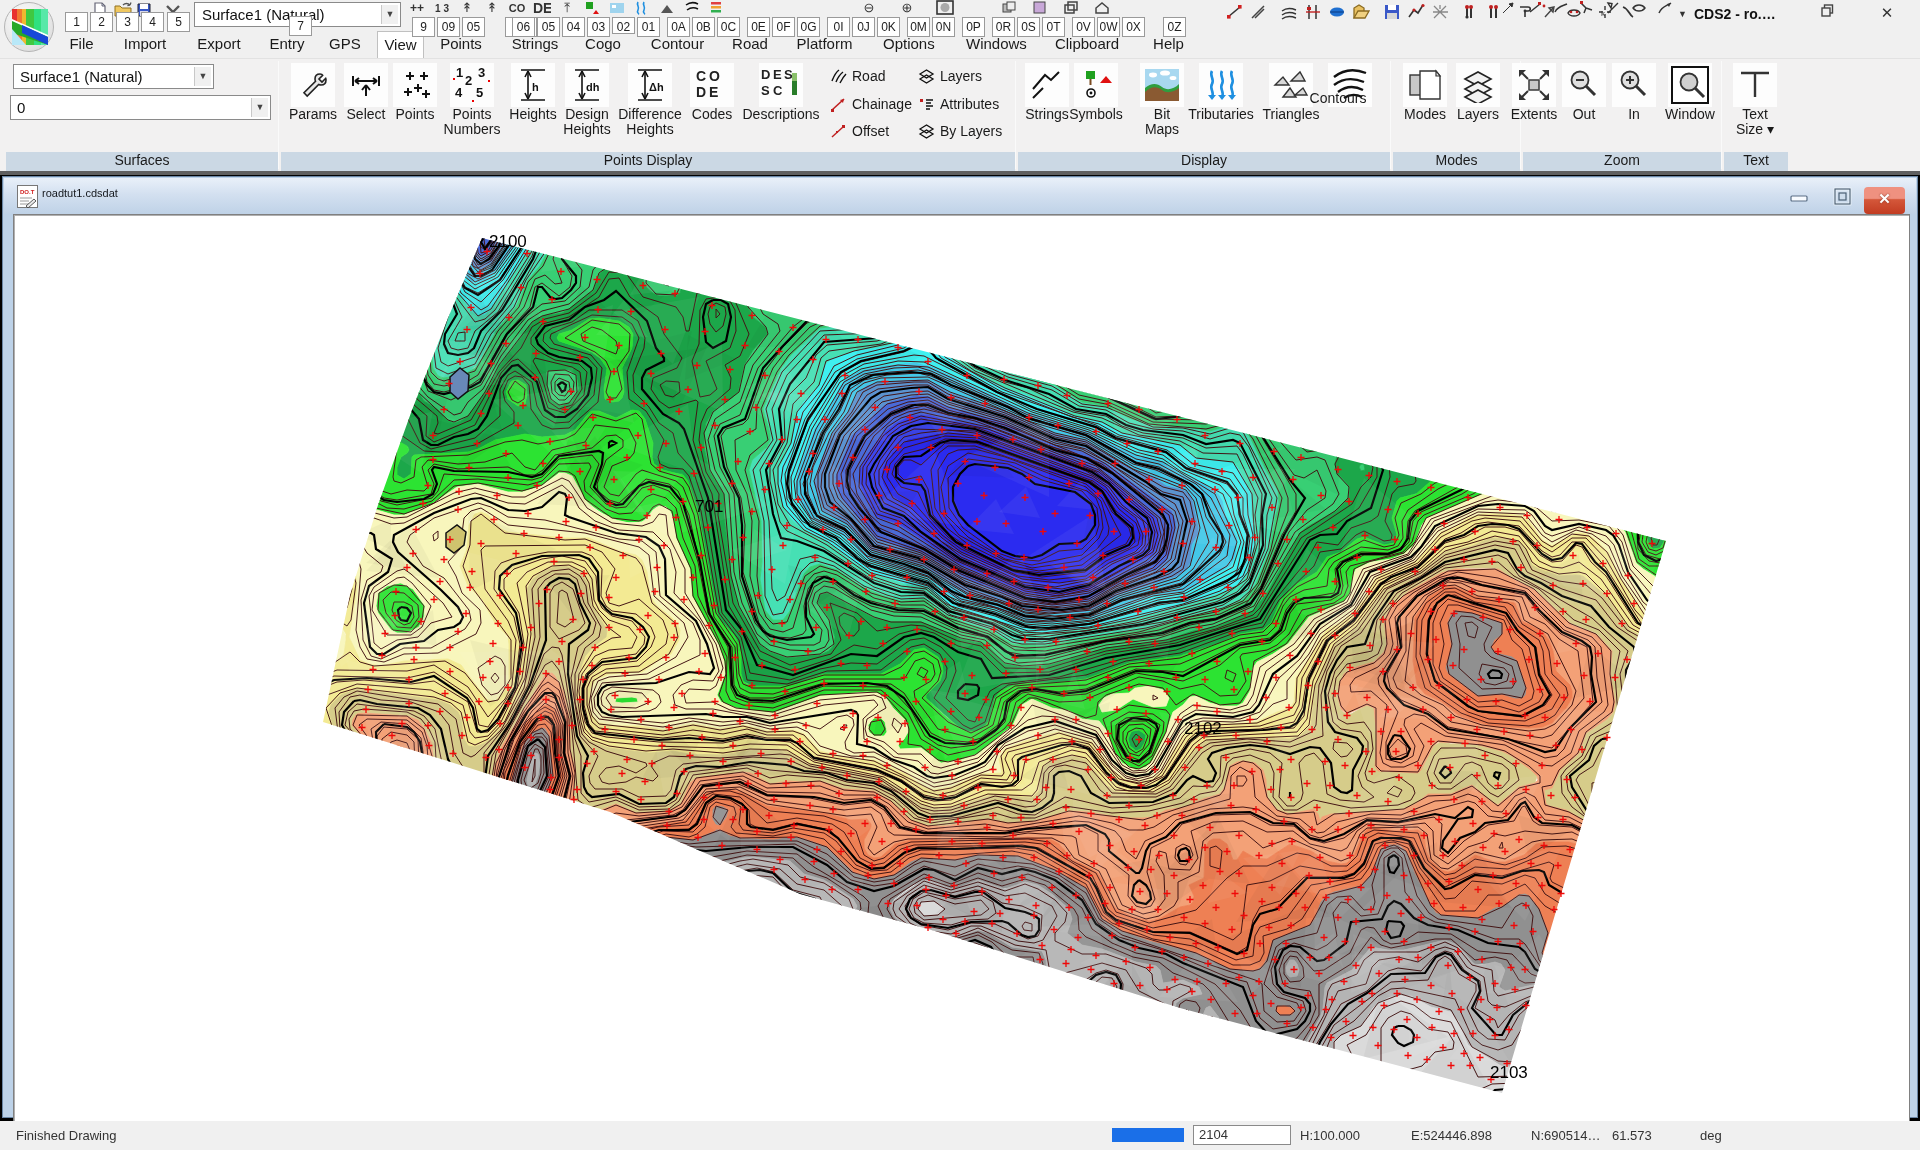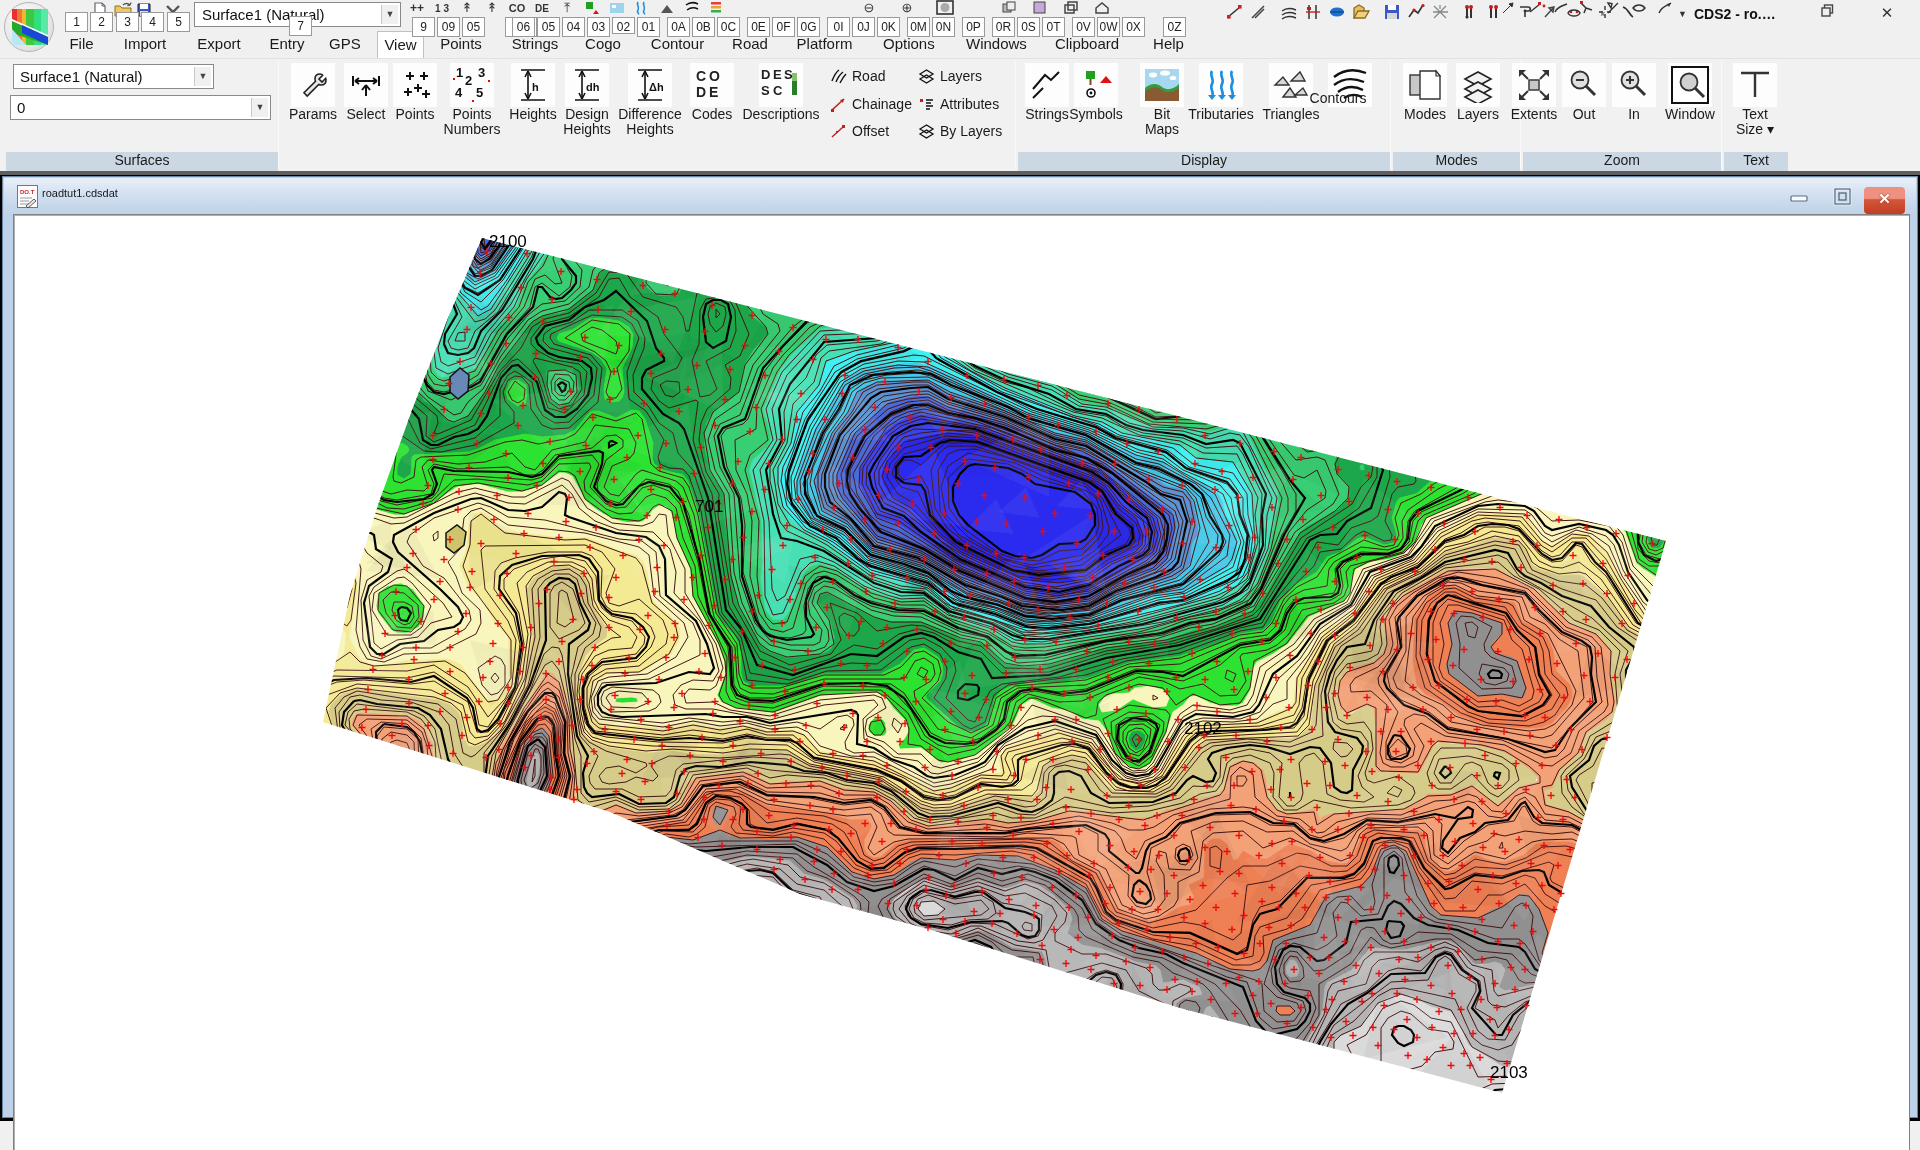--- a/index.html
+++ b/index.html
@@ -113,21 +113,21 @@
     <div class="nbox" style="left:1072px;top:17px;width:23px;height:20px">0V</div>
     <div class="nbox" style="left:1097px;top:17px;width:23px;height:20px">0W</div>
     <div class="nbox" style="left:1122px;top:17px;width:23px;height:20px">0X</div>
     <div class="nbox" style="left:1163px;top:17px;width:23px;height:20px">0Z</div>
   <div id="sdrop">Surface1 (Natural)<span class="da">▼</span></div>
   <div class="tic" style="left:408px;width:18px"><b style="font-size:12px">++</b></div>
     <div class="tic" style="left:433px;width:18px"><b style="font-size:10px">1 3</b></div>
     <div class="tic" style="left:458px;width:18px">↟</div>
     <div class="tic" style="left:483px;width:18px">↟</div>
     <div class="tic" style="left:508px;width:18px"><b style="font-size:11px">CO</b></div>
-    <div class="tic" style="left:533px;width:18px"><b style="font-size:10px">DE</b></div>
+    <div class="tic" style="left:533px;width:18px"><b style="font-size:14px">DE</b></div>
     <div class="tic" style="left:558px;width:18px">⤒</div>
     <div class="tic" style="left:583px;width:18px"><svg width="16" height="16">
         <rect x="2" y="2" width="7" height="7" fill="#1fa01f"></rect>
         <path d="M9 14l3-4 3 4z" fill="#e01010"></path>
       </svg></div>
     <div class="tic" style="left:608px;width:18px"><svg width="16" height="16">
         <rect x="1" y="3" width="14" height="10" fill="#9fd4ee"></rect>
         <rect x="3" y="5" width="4" height="3" fill="#fff"></rect>
       </svg></div>
     <div class="tic" style="left:633px;width:18px"><svg width="16" height="16">
@@ -276,20 +276,21 @@
       <div class="mi" style="left:732px;width:36px">Road</div>
       <div class="mi" style="left:796px;width:57px">Platform</div>
       <div class="mi" style="left:883px;width:51px">Options</div>
       <div class="mi" style="left:966px;width:60px">Windows</div>
       <div class="mi" style="left:1053px;width:68px">Clipboard</div>
       <div class="mi" style="left:1152px;width:33px">Help</div>
       <div class="mi viewtab" style="left:377px;width:47px">View</div>
     </div>
   <div id="ribbon">
     <div class="gstrip" style="left:6px;width:272px">Surfaces</div>
+      <div class="gstrip" style="left:281px;width:734px">Points Display</div>
       <div class="gstrip" style="left:1018px;width:372px">Display</div>
       <div class="gstrip" style="left:1393px;width:127px">Modes</div>
       <div class="gstrip" style="left:1523px;width:198px">Zoom</div>
       <div class="gstrip" style="left:1724px;width:64px">Text</div>
       <div class="gsep" style="left:278px"></div>
       <div class="gsep" style="left:1015px"></div>
       <div class="gsep" style="left:1390px"></div>
       <div class="gsep" style="left:1520px"></div>
       <div class="gsep" style="left:1721px"></div>
     <div id="dd1">Surface1 (Natural)<span class="da2">▼</span></div>
@@ -873,12 +874,22 @@
 <g stroke="#111" stroke-width="1.5">
         <path d="M450 377l10-9 9 7-1 16-10 8-8-7z" fill="#6888b8"></path>
         <path d="M446 533l11-8 9 7-2 13-10 8-8-6z" fill="#cfc36e"></path>
       </g>
 <path d="M487 248v7m-3.5 -3.5h7M527 250v7m-3.5 -3.5h7M561 268v7m-3.5 -3.5h7M597 276v7m-3.5 -3.5h7M643 282v7m-3.5 -3.5h7M675 290v7m-3.5 -3.5h7M712 302v7m-3.5 -3.5h7M752 312v7m-3.5 -3.5h7M793 324v7m-3.5 -3.5h7M826 336v7m-3.5 -3.5h7M858 336v7m-3.5 -3.5h7M898 344v7m-3.5 -3.5h7M928 358v7m-3.5 -3.5h7M967 372v7m-3.5 -3.5h7M1004 376v7m-3.5 -3.5h7M1038 382v7m-3.5 -3.5h7M1067 392v7m-3.5 -3.5h7M1108 400v7m-3.5 -3.5h7M1139 406v7m-3.5 -3.5h7M1177 416v7m-3.5 -3.5h7M1205 432v7m-3.5 -3.5h7M1240 440v7m-3.5 -3.5h7M1274 448v7m-3.5 -3.5h7M1301 454v7m-3.5 -3.5h7M1338 466v7m-3.5 -3.5h7M1369 472v7m-3.5 -3.5h7M1397 478v7m-3.5 -3.5h7M1431 484v7m-3.5 -3.5h7M1468 494v7m-3.5 -3.5h7M1500 504v7m-3.5 -3.5h7M1527 512v7m-3.5 -3.5h7M1559 516v7m-3.5 -3.5h7M1587 524v7m-3.5 -3.5h7M1616 530v7m-3.5 -3.5h7M1652 540v7m-3.5 -3.5h7M480 270v7m-3.5 -3.5h7M521 284v7m-3.5 -3.5h7M552 296v7m-3.5 -3.5h7M598 306v7m-3.5 -3.5h7M631 308v7m-3.5 -3.5h7M665 326v7m-3.5 -3.5h7M705 328v7m-3.5 -3.5h7M745 342v7m-3.5 -3.5h7M779 348v7m-3.5 -3.5h7M813 356v7m-3.5 -3.5h7M845 372v7m-3.5 -3.5h7M885 378v7m-3.5 -3.5h7M919 388v7m-3.5 -3.5h7M951 394v7m-3.5 -3.5h7M985 400v7m-3.5 -3.5h7M1029 414v7m-3.5 -3.5h7M1058 422v7m-3.5 -3.5h7M1096 428v7m-3.5 -3.5h7M1127 440v7m-3.5 -3.5h7M1158 448v7m-3.5 -3.5h7M1195 460v7m-3.5 -3.5h7M1222 468v7m-3.5 -3.5h7M1253 474v7m-3.5 -3.5h7M1293 476v7m-3.5 -3.5h7M1321 492v7m-3.5 -3.5h7M1349 498v7m-3.5 -3.5h7M1388 506v7m-3.5 -3.5h7M1418 510v7m-3.5 -3.5h7M1444 520v7m-3.5 -3.5h7M1475 528v7m-3.5 -3.5h7M1513 538v7m-3.5 -3.5h7M1537 542v7m-3.5 -3.5h7M1573 552v7m-3.5 -3.5h7M1603 560v7m-3.5 -3.5h7M1628 572v7m-3.5 -3.5h7M471 304v7m-3.5 -3.5h7M509 314v7m-3.5 -3.5h7M543 318v7m-3.5 -3.5h7M585 334v7m-3.5 -3.5h7M619 342v7m-3.5 -3.5h7M661 350v7m-3.5 -3.5h7M697 362v7m-3.5 -3.5h7M730 366v7m-3.5 -3.5h7M765 372v7m-3.5 -3.5h7M801 390v7m-3.5 -3.5h7M842 390v7m-3.5 -3.5h7M875 404v7m-3.5 -3.5h7M910 414v7m-3.5 -3.5h7M942 426v7m-3.5 -3.5h7M977 432v7m-3.5 -3.5h7M1013 436v7m-3.5 -3.5h7M1041 446v7m-3.5 -3.5h7M1082 460v7m-3.5 -3.5h7M1115 460v7m-3.5 -3.5h7M1149 476v7m-3.5 -3.5h7M1182 482v7m-3.5 -3.5h7M1215 486v7m-3.5 -3.5h7M1238 494v7m-3.5 -3.5h7M1272 504v7m-3.5 -3.5h7M1303 516v7m-3.5 -3.5h7M1333 524v7m-3.5 -3.5h7M1365 532v7m-3.5 -3.5h7M1395 536v7m-3.5 -3.5h7M1435 546v7m-3.5 -3.5h7M1464 556v7m-3.5 -3.5h7M1492 558v7m-3.5 -3.5h7M1521 564v7m-3.5 -3.5h7M1553 582v7m-3.5 -3.5h7M1583 580v7m-3.5 -3.5h7M1607 590v7m-3.5 -3.5h7M1634 600v7m-3.5 -3.5h7M467 326v7m-3.5 -3.5h7M506 340v7m-3.5 -3.5h7M536 350v7m-3.5 -3.5h7M580 354v7m-3.5 -3.5h7M614 368v7m-3.5 -3.5h7M651 370v7m-3.5 -3.5h7M688 386v7m-3.5 -3.5h7M725 396v7m-3.5 -3.5h7M756 404v7m-3.5 -3.5h7M797 416v7m-3.5 -3.5h7M825 416v7m-3.5 -3.5h7M865 426v7m-3.5 -3.5h7M898 444v7m-3.5 -3.5h7M931 444v7m-3.5 -3.5h7M965 458v7m-3.5 -3.5h7M995 464v7m-3.5 -3.5h7M1029 474v7m-3.5 -3.5h7M1069 480v7m-3.5 -3.5h7M1098 490v7m-3.5 -3.5h7M1129 496v7m-3.5 -3.5h7M1162 506v7m-3.5 -3.5h7M1192 518v7m-3.5 -3.5h7M1229 522v7m-3.5 -3.5h7M1255 534v7m-3.5 -3.5h7M1287 536v7m-3.5 -3.5h7M1318 544v7m-3.5 -3.5h7M1357 554v7m-3.5 -3.5h7M1381 566v7m-3.5 -3.5h7M1415 568v7m-3.5 -3.5h7M1443 582v7m-3.5 -3.5h7M1472 588v7m-3.5 -3.5h7M1499 596v7m-3.5 -3.5h7M1535 604v7m-3.5 -3.5h7M1563 608v7m-3.5 -3.5h7M1586 616v7m-3.5 -3.5h7M1622 620v7m-3.5 -3.5h7M460 358v7m-3.5 -3.5h7M491 360v7m-3.5 -3.5h7M535 374v7m-3.5 -3.5h7M571 388v7m-3.5 -3.5h7M610 396v7m-3.5 -3.5h7M644 400v7m-3.5 -3.5h7M679 408v7m-3.5 -3.5h7M715 422v7m-3.5 -3.5h7M750 428v7m-3.5 -3.5h7M782 436v7m-3.5 -3.5h7M813 450v7m-3.5 -3.5h7M853 454v7m-3.5 -3.5h7M887 466v7m-3.5 -3.5h7M919 476v7m-3.5 -3.5h7M958 480v7m-3.5 -3.5h7M984 492v7m-3.5 -3.5h7M1025 494v7m-3.5 -3.5h7M1055 510v7m-3.5 -3.5h7M1090 512v7m-3.5 -3.5h7M1114 528v7m-3.5 -3.5h7M1146 528v7m-3.5 -3.5h7M1183 540v7m-3.5 -3.5h7M1216 544v7m-3.5 -3.5h7M1249 554v7m-3.5 -3.5h7M1278 560v7m-3.5 -3.5h7M1306 568v7m-3.5 -3.5h7M1335 578v7m-3.5 -3.5h7M1369 588v7m-3.5 -3.5h7M1393 600v7m-3.5 -3.5h7M1431 608v7m-3.5 -3.5h7M1454 610v7m-3.5 -3.5h7M1483 614v7m-3.5 -3.5h7M1510 626v7m-3.5 -3.5h7M1540 630v7m-3.5 -3.5h7M1576 640v7m-3.5 -3.5h7M1598 650v7m-3.5 -3.5h7M1627 656v7m-3.5 -3.5h7M449 380v7m-3.5 -3.5h7M489 390v7m-3.5 -3.5h7M523 402v7m-3.5 -3.5h7M565 406v7m-3.5 -3.5h7M593 414v7m-3.5 -3.5h7M638 432v7m-3.5 -3.5h7M666 440v7m-3.5 -3.5h7M701 444v7m-3.5 -3.5h7M738 458v7m-3.5 -3.5h7M769 460v7m-3.5 -3.5h7M809 468v7m-3.5 -3.5h7M839 480v7m-3.5 -3.5h7M879 492v7m-3.5 -3.5h7M912 500v7m-3.5 -3.5h7M944 510v7m-3.5 -3.5h7M977 518v7m-3.5 -3.5h7M1006 520v7m-3.5 -3.5h7M1043 528v7m-3.5 -3.5h7M1077 540v7m-3.5 -3.5h7M1103 552v7m-3.5 -3.5h7M1133 556v7m-3.5 -3.5h7M1164 568v7m-3.5 -3.5h7M1200 576v7m-3.5 -3.5h7M1228 584v7m-3.5 -3.5h7M1263 590v7m-3.5 -3.5h7M1296 596v7m-3.5 -3.5h7M1321 606v7m-3.5 -3.5h7M1355 610v7m-3.5 -3.5h7M1383 616v7m-3.5 -3.5h7M1411 630v7m-3.5 -3.5h7M1436 636v7m-3.5 -3.5h7M1464 646v7m-3.5 -3.5h7M1498 648v7m-3.5 -3.5h7M1529 656v7m-3.5 -3.5h7M1557 660v7m-3.5 -3.5h7M1584 672v7m-3.5 -3.5h7M1615 674v7m-3.5 -3.5h7M444 406v7m-3.5 -3.5h7M481 410v7m-3.5 -3.5h7M518 422v7m-3.5 -3.5h7M550 438v7m-3.5 -3.5h7M586 442v7m-3.5 -3.5h7M627 454v7m-3.5 -3.5h7M660 464v7m-3.5 -3.5h7M694 470v7m-3.5 -3.5h7M732 480v7m-3.5 -3.5h7M765 486v7m-3.5 -3.5h7M798 496v7m-3.5 -3.5h7M834 504v7m-3.5 -3.5h7M865 516v7m-3.5 -3.5h7M898 520v7m-3.5 -3.5h7M934 530v7m-3.5 -3.5h7M967 542v7m-3.5 -3.5h7M996 550v7m-3.5 -3.5h7M1024 554v7m-3.5 -3.5h7M1064 564v7m-3.5 -3.5h7M1093 574v7m-3.5 -3.5h7M1125 580v7m-3.5 -3.5h7M1154 584v7m-3.5 -3.5h7M1184 594v7m-3.5 -3.5h7M1216 608v7m-3.5 -3.5h7M1245 610v7m-3.5 -3.5h7M1276 620v7m-3.5 -3.5h7M1311 630v7m-3.5 -3.5h7M1335 632v7m-3.5 -3.5h7M1370 642v7m-3.5 -3.5h7M1397 646v7m-3.5 -3.5h7M1428 656v7m-3.5 -3.5h7M1453 662v7m-3.5 -3.5h7M1481 676v7m-3.5 -3.5h7M1513 678v7m-3.5 -3.5h7M1540 686v7m-3.5 -3.5h7M1564 694v7m-3.5 -3.5h7M1590 698v7m-3.5 -3.5h7M433 432v7m-3.5 -3.5h7M477 440v7m-3.5 -3.5h7M506 450v7m-3.5 -3.5h7M543 460v7m-3.5 -3.5h7M580 468v7m-3.5 -3.5h7M614 476v7m-3.5 -3.5h7M651 486v7m-3.5 -3.5h7M683 498v7m-3.5 -3.5h7M718 500v7m-3.5 -3.5h7M752 508v7m-3.5 -3.5h7M787 522v7m-3.5 -3.5h7M823 526v7m-3.5 -3.5h7M851 536v7m-3.5 -3.5h7M890 546v7m-3.5 -3.5h7M924 556v7m-3.5 -3.5h7M954 566v7m-3.5 -3.5h7M987 570v7m-3.5 -3.5h7M1014 578v7m-3.5 -3.5h7M1048 584v7m-3.5 -3.5h7M1079 596v7m-3.5 -3.5h7M1107 600v7m-3.5 -3.5h7M1138 608v7m-3.5 -3.5h7M1177 614v7m-3.5 -3.5h7M1199 624v7m-3.5 -3.5h7M1232 630v7m-3.5 -3.5h7M1262 638v7m-3.5 -3.5h7M1290 652v7m-3.5 -3.5h7M1318 658v7m-3.5 -3.5h7M1350 664v7m-3.5 -3.5h7M1383 668v7m-3.5 -3.5h7M1413 684v7m-3.5 -3.5h7M1439 682v7m-3.5 -3.5h7M1467 696v7m-3.5 -3.5h7M1496 698v7m-3.5 -3.5h7M1525 712v7m-3.5 -3.5h7M1545 714v7m-3.5 -3.5h7M1571 726v7m-3.5 -3.5h7M1607 734v7m-3.5 -3.5h7M433 456v7m-3.5 -3.5h7M469 464v7m-3.5 -3.5h7M508 474v7m-3.5 -3.5h7M537 482v7m-3.5 -3.5h7M569 494v7m-3.5 -3.5h7M610 500v7m-3.5 -3.5h7M647 512v7m-3.5 -3.5h7M676 514v7m-3.5 -3.5h7M708 524v7m-3.5 -3.5h7M743 534v7m-3.5 -3.5h7M783 542v7m-3.5 -3.5h7M815 554v7m-3.5 -3.5h7M848 560v7m-3.5 -3.5h7M872 572v7m-3.5 -3.5h7M907 574v7m-3.5 -3.5h7M944 588v7m-3.5 -3.5h7M970 592v7m-3.5 -3.5h7M1009 600v7m-3.5 -3.5h7M1038 606v7m-3.5 -3.5h7M1070 614v7m-3.5 -3.5h7M1098 622v7m-3.5 -3.5h7M1129 638v7m-3.5 -3.5h7M1155 640v7m-3.5 -3.5h7M1192 650v7m-3.5 -3.5h7M1217 658v7m-3.5 -3.5h7M1248 668v7m-3.5 -3.5h7M1276 674v7m-3.5 -3.5h7M1308 682v7m-3.5 -3.5h7M1335 690v7m-3.5 -3.5h7M1367 694v7m-3.5 -3.5h7M1388 706v7m-3.5 -3.5h7M1423 706v7m-3.5 -3.5h7M1451 714v7m-3.5 -3.5h7M1477 726v7m-3.5 -3.5h7M1504 728v7m-3.5 -3.5h7M1530 732v7m-3.5 -3.5h7M1556 742v7m-3.5 -3.5h7M1582 746v7m-3.5 -3.5h7M428 482v7m-3.5 -3.5h7M459 488v7m-3.5 -3.5h7M497 492v7m-3.5 -3.5h7M528 510v7m-3.5 -3.5h7M566 518v7m-3.5 -3.5h7M596 524v7m-3.5 -3.5h7M639 536v7m-3.5 -3.5h7M664 542v7m-3.5 -3.5h7M701 552v7m-3.5 -3.5h7M732 556v7m-3.5 -3.5h7M772 566v7m-3.5 -3.5h7M801 580v7m-3.5 -3.5h7M833 578v7m-3.5 -3.5h7M866 588v7m-3.5 -3.5h7M895 600v7m-3.5 -3.5h7M935 608v7m-3.5 -3.5h7M964 614v7m-3.5 -3.5h7M994 626v7m-3.5 -3.5h7M1025 636v7m-3.5 -3.5h7M1056 638v7m-3.5 -3.5h7M1087 648v7m-3.5 -3.5h7M1113 658v7m-3.5 -3.5h7M1149 660v7m-3.5 -3.5h7M1176 674v7m-3.5 -3.5h7M1205 676v7m-3.5 -3.5h7M1234 686v7m-3.5 -3.5h7M1266 694v7m-3.5 -3.5h7M1289 704v7m-3.5 -3.5h7M1326 704v7m-3.5 -3.5h7M1347 712v7m-3.5 -3.5h7M1381 728v7m-3.5 -3.5h7M1401 728v7m-3.5 -3.5h7M1431 738v7m-3.5 -3.5h7M1465 740v7m-3.5 -3.5h7M1485 752v7m-3.5 -3.5h7M1516 760v7m-3.5 -3.5h7M1542 762v7m-3.5 -3.5h7M1567 776v7m-3.5 -3.5h7M423 500v7m-3.5 -3.5h7M458 506v7m-3.5 -3.5h7M494 516v7m-3.5 -3.5h7M524 530v7m-3.5 -3.5h7M559 534v7m-3.5 -3.5h7M590 544v7m-3.5 -3.5h7M623 552v7m-3.5 -3.5h7M657 564v7m-3.5 -3.5h7M693 574v7m-3.5 -3.5h7M725 576v7m-3.5 -3.5h7M758 592v7m-3.5 -3.5h7M790 596v7m-3.5 -3.5h7M827 604v7m-3.5 -3.5h7M861 618v7m-3.5 -3.5h7M887 624v7m-3.5 -3.5h7M917 626v7m-3.5 -3.5h7M951 640v7m-3.5 -3.5h7M987 642v7m-3.5 -3.5h7M1015 654v7m-3.5 -3.5h7M1040 666v7m-3.5 -3.5h7M1076 666v7m-3.5 -3.5h7M1108 674v7m-3.5 -3.5h7M1129 684v7m-3.5 -3.5h7M1167 688v7m-3.5 -3.5h7M1197 702v7m-3.5 -3.5h7M1217 708v7m-3.5 -3.5h7M1250 716v7m-3.5 -3.5h7M1281 724v7m-3.5 -3.5h7M1312 726v7m-3.5 -3.5h7M1338 736v7m-3.5 -3.5h7M1366 748v7m-3.5 -3.5h7M1396 748v7m-3.5 -3.5h7M1418 762v7m-3.5 -3.5h7M1450 764v7m-3.5 -3.5h7M1477 772v7m-3.5 -3.5h7M1498 782v7m-3.5 -3.5h7M1526 786v7m-3.5 -3.5h7M1551 792v7m-3.5 -3.5h7M1575 794v7m-3.5 -3.5h7M416 526v7m-3.5 -3.5h7M450 536v7m-3.5 -3.5h7M481 540v7m-3.5 -3.5h7M516 550v7m-3.5 -3.5h7M554 558v7m-3.5 -3.5h7M584 570v7m-3.5 -3.5h7M616 574v7m-3.5 -3.5h7M655 588v7m-3.5 -3.5h7M684 596v7m-3.5 -3.5h7M714 602v7m-3.5 -3.5h7M752 608v7m-3.5 -3.5h7M782 620v7m-3.5 -3.5h7M816 624v7m-3.5 -3.5h7M849 632v7m-3.5 -3.5h7M883 640v7m-3.5 -3.5h7M907 648v7m-3.5 -3.5h7M945 658v7m-3.5 -3.5h7M972 672v7m-3.5 -3.5h7M1006 670v7m-3.5 -3.5h7M1032 684v7m-3.5 -3.5h7M1064 690v7m-3.5 -3.5h7M1090 694v7m-3.5 -3.5h7M1117 706v7m-3.5 -3.5h7M1146 710v7m-3.5 -3.5h7M1178 716v7m-3.5 -3.5h7M1204 732v7m-3.5 -3.5h7M1236 732v7m-3.5 -3.5h7M1267 738v7m-3.5 -3.5h7M1291 756v7m-3.5 -3.5h7M1325 758v7m-3.5 -3.5h7M1345 762v7m-3.5 -3.5h7M1372 768v7m-3.5 -3.5h7M1399 774v7m-3.5 -3.5h7M1432 782v7m-3.5 -3.5h7M1454 796v7m-3.5 -3.5h7M1482 798v7m-3.5 -3.5h7M1506 810v7m-3.5 -3.5h7M1538 814v7m-3.5 -3.5h7M1563 816v7m-3.5 -3.5h7M413 550v7m-3.5 -3.5h7M444 556v7m-3.5 -3.5h7M472 568v7m-3.5 -3.5h7M507 570v7m-3.5 -3.5h7M547 586v7m-3.5 -3.5h7M581 590v7m-3.5 -3.5h7M609 594v7m-3.5 -3.5h7M648 612v7m-3.5 -3.5h7M675 620v7m-3.5 -3.5h7M709 622v7m-3.5 -3.5h7M742 628v7m-3.5 -3.5h7M774 638v7m-3.5 -3.5h7M808 648v7m-3.5 -3.5h7M841 660v7m-3.5 -3.5h7M867 662v7m-3.5 -3.5h7M904 674v7m-3.5 -3.5h7M926 676v7m-3.5 -3.5h7M965 690v7m-3.5 -3.5h7M986 696v7m-3.5 -3.5h7M1021 704v7m-3.5 -3.5h7M1055 716v7m-3.5 -3.5h7M1076 716v7m-3.5 -3.5h7M1108 730v7m-3.5 -3.5h7M1139 736v7m-3.5 -3.5h7M1168 738v7m-3.5 -3.5h7M1199 744v7m-3.5 -3.5h7M1226 754v7m-3.5 -3.5h7M1252 768v7m-3.5 -3.5h7M1280 766v7m-3.5 -3.5h7M1307 780v7m-3.5 -3.5h7M1330 782v7m-3.5 -3.5h7M1357 792v7m-3.5 -3.5h7M1388 798v7m-3.5 -3.5h7M1414 808v7m-3.5 -3.5h7M1439 816v7m-3.5 -3.5h7M1473 820v7m-3.5 -3.5h7M1494 830v7m-3.5 -3.5h7M1519 836v7m-3.5 -3.5h7M1544 842v7m-3.5 -3.5h7M1570 846v7m-3.5 -3.5h7M407 564v7m-3.5 -3.5h7M440 578v7m-3.5 -3.5h7M470 584v7m-3.5 -3.5h7M500 592v7m-3.5 -3.5h7M539 600v7m-3.5 -3.5h7M573 616v7m-3.5 -3.5h7M609 624v7m-3.5 -3.5h7M640 626v7m-3.5 -3.5h7M674 634v7m-3.5 -3.5h7M705 650v7m-3.5 -3.5h7M735 654v7m-3.5 -3.5h7M762 662v7m-3.5 -3.5h7M795 666v7m-3.5 -3.5h7M824 680v7m-3.5 -3.5h7M863 682v7m-3.5 -3.5h7M885 692v7m-3.5 -3.5h7M916 698v7m-3.5 -3.5h7M951 708v7m-3.5 -3.5h7M979 714v7m-3.5 -3.5h7M1011 722v7m-3.5 -3.5h7M1038 732v7m-3.5 -3.5h7M1072 738v7m-3.5 -3.5h7M1100 746v7m-3.5 -3.5h7M1130 754v7m-3.5 -3.5h7M1155 766v7m-3.5 -3.5h7M1185 764v7m-3.5 -3.5h7M1207 782v7m-3.5 -3.5h7M1234 782v7m-3.5 -3.5h7M1271 786v7m-3.5 -3.5h7M1291 794v7m-3.5 -3.5h7M1317 804v7m-3.5 -3.5h7M1349 810v7m-3.5 -3.5h7M1371 822v7m-3.5 -3.5h7M1404 826v7m-3.5 -3.5h7M1424 832v7m-3.5 -3.5h7M1455 838v7m-3.5 -3.5h7M1483 844v7m-3.5 -3.5h7M1505 848v7m-3.5 -3.5h7M1531 860v7m-3.5 -3.5h7M1558 862v7m-3.5 -3.5h7M396 588v7m-3.5 -3.5h7M434 596v7m-3.5 -3.5h7M466 610v7m-3.5 -3.5h7M498 620v7m-3.5 -3.5h7M531 624v7m-3.5 -3.5h7M562 638v7m-3.5 -3.5h7M595 644v7m-3.5 -3.5h7M629 654v7m-3.5 -3.5h7M666 654v7m-3.5 -3.5h7M699 668v7m-3.5 -3.5h7M721 674v7m-3.5 -3.5h7M752 682v7m-3.5 -3.5h7M785 688v7m-3.5 -3.5h7M817 700v7m-3.5 -3.5h7M853 710v7m-3.5 -3.5h7M878 714v7m-3.5 -3.5h7M905 720v7m-3.5 -3.5h7M945 726v7m-3.5 -3.5h7M973 738v7m-3.5 -3.5h7M997 748v7m-3.5 -3.5h7M1026 756v7m-3.5 -3.5h7M1053 756v7m-3.5 -3.5h7M1088 766v7m-3.5 -3.5h7M1111 774v7m-3.5 -3.5h7M1141 782v7m-3.5 -3.5h7M1173 792v7m-3.5 -3.5h7M1194 796v7m-3.5 -3.5h7M1231 802v7m-3.5 -3.5h7M1256 806v7m-3.5 -3.5h7M1284 818v7m-3.5 -3.5h7M1312 826v7m-3.5 -3.5h7M1338 826v7m-3.5 -3.5h7M1363 834v7m-3.5 -3.5h7M1385 842v7m-3.5 -3.5h7M1414 852v7m-3.5 -3.5h7M1443 852v7m-3.5 -3.5h7M1462 862v7m-3.5 -3.5h7M1493 872v7m-3.5 -3.5h7M1516 880v7m-3.5 -3.5h7M1542 882v7m-3.5 -3.5h7M1561 890v7m-3.5 -3.5h7M395 612v7m-3.5 -3.5h7M421 618v7m-3.5 -3.5h7M458 628v7m-3.5 -3.5h7M493 640v7m-3.5 -3.5h7M523 644v7m-3.5 -3.5h7M559 658v7m-3.5 -3.5h7M592 662v7m-3.5 -3.5h7M625 670v7m-3.5 -3.5h7M659 676v7m-3.5 -3.5h7M682 690v7m-3.5 -3.5h7M715 698v7m-3.5 -3.5h7M749 702v7m-3.5 -3.5h7M775 712v7m-3.5 -3.5h7M806 722v7m-3.5 -3.5h7M844 724v7m-3.5 -3.5h7M867 738v7m-3.5 -3.5h7M900 738v7m-3.5 -3.5h7M930 746v7m-3.5 -3.5h7M958 758v7m-3.5 -3.5h7M993 766v7m-3.5 -3.5h7M1014 772v7m-3.5 -3.5h7M1046 784v7m-3.5 -3.5h7M1071 786v7m-3.5 -3.5h7M1107 792v7m-3.5 -3.5h7M1129 802v7m-3.5 -3.5h7M1157 812v7m-3.5 -3.5h7M1182 812v7m-3.5 -3.5h7M1210 824v7m-3.5 -3.5h7M1239 832v7m-3.5 -3.5h7M1272 840v7m-3.5 -3.5h7M1292 838v7m-3.5 -3.5h7M1320 854v7m-3.5 -3.5h7M1350 852v7m-3.5 -3.5h7M1375 866v7m-3.5 -3.5h7M1404 872v7m-3.5 -3.5h7M1428 880v7m-3.5 -3.5h7M1449 878v7m-3.5 -3.5h7M1478 886v7m-3.5 -3.5h7M1499 900v7m-3.5 -3.5h7M1526 902v7m-3.5 -3.5h7M1554 906v7m-3.5 -3.5h7M385 630v7m-3.5 -3.5h7M416 644v7m-3.5 -3.5h7M450 644v7m-3.5 -3.5h7M490 658v7m-3.5 -3.5h7M520 668v7m-3.5 -3.5h7M546 670v7m-3.5 -3.5h7M583 676v7m-3.5 -3.5h7M615 692v7m-3.5 -3.5h7M648 698v7m-3.5 -3.5h7M674 704v7m-3.5 -3.5h7M713 710v7m-3.5 -3.5h7M740 718v7m-3.5 -3.5h7M775 726v7m-3.5 -3.5h7M800 738v7m-3.5 -3.5h7M833 750v7m-3.5 -3.5h7M863 752v7m-3.5 -3.5h7M887 762v7m-3.5 -3.5h7M925 764v7m-3.5 -3.5h7M952 772v7m-3.5 -3.5h7M978 784v7m-3.5 -3.5h7M1008 796v7m-3.5 -3.5h7M1037 796v7m-3.5 -3.5h7M1066 804v7m-3.5 -3.5h7M1091 810v7m-3.5 -3.5h7M1119 816v7m-3.5 -3.5h7M1145 822v7m-3.5 -3.5h7M1174 832v7m-3.5 -3.5h7M1205 844v7m-3.5 -3.5h7M1227 848v7m-3.5 -3.5h7M1259 852v7m-3.5 -3.5h7M1282 860v7m-3.5 -3.5h7M1309 872v7m-3.5 -3.5h7M1330 878v7m-3.5 -3.5h7M1361 884v7m-3.5 -3.5h7M1387 892v7m-3.5 -3.5h7M1409 896v7m-3.5 -3.5h7M1434 900v7m-3.5 -3.5h7M1463 904v7m-3.5 -3.5h7M1482 916v7m-3.5 -3.5h7M1514 922v7m-3.5 -3.5h7M1533 928v7m-3.5 -3.5h7M382 652v7m-3.5 -3.5h7M414 656v7m-3.5 -3.5h7M450 668v7m-3.5 -3.5h7M483 674v7m-3.5 -3.5h7M508 684v7m-3.5 -3.5h7M546 696v7m-3.5 -3.5h7M580 696v7m-3.5 -3.5h7M611 706v7m-3.5 -3.5h7M641 716v7m-3.5 -3.5h7M669 724v7m-3.5 -3.5h7M702 734v7m-3.5 -3.5h7M733 742v7m-3.5 -3.5h7M761 750v7m-3.5 -3.5h7M791 758v7m-3.5 -3.5h7M822 764v7m-3.5 -3.5h7M847 772v7m-3.5 -3.5h7M879 778v7m-3.5 -3.5h7M906 788v7m-3.5 -3.5h7M943 792v7m-3.5 -3.5h7M964 802v7m-3.5 -3.5h7M993 812v7m-3.5 -3.5h7M1021 814v7m-3.5 -3.5h7M1053 820v7m-3.5 -3.5h7M1079 828v7m-3.5 -3.5h7M1110 842v7m-3.5 -3.5h7M1134 848v7m-3.5 -3.5h7M1159 852v7m-3.5 -3.5h7M1189 856v7m-3.5 -3.5h7M1220 868v7m-3.5 -3.5h7M1239 870v7m-3.5 -3.5h7M1272 884v7m-3.5 -3.5h7M1296 890v7m-3.5 -3.5h7M1326 894v7m-3.5 -3.5h7M1348 896v7m-3.5 -3.5h7M1371 906v7m-3.5 -3.5h7M1401 910v7m-3.5 -3.5h7M1421 914v7m-3.5 -3.5h7M1449 924v7m-3.5 -3.5h7M1475 928v7m-3.5 -3.5h7M1498 938v7m-3.5 -3.5h7M1520 940v7m-3.5 -3.5h7M373 666v7m-3.5 -3.5h7M409 676v7m-3.5 -3.5h7M445 690v7m-3.5 -3.5h7M479 698v7m-3.5 -3.5h7M508 700v7m-3.5 -3.5h7M541 714v7m-3.5 -3.5h7M572 722v7m-3.5 -3.5h7M605 726v7m-3.5 -3.5h7M634 736v7m-3.5 -3.5h7M662 742v7m-3.5 -3.5h7M690 752v7m-3.5 -3.5h7M723 758v7m-3.5 -3.5h7M758 770v7m-3.5 -3.5h7M786 780v7m-3.5 -3.5h7M811 782v7m-3.5 -3.5h7M839 790v7m-3.5 -3.5h7M877 794v7m-3.5 -3.5h7M904 808v7m-3.5 -3.5h7M930 816v7m-3.5 -3.5h7M958 818v7m-3.5 -3.5h7M987 824v7m-3.5 -3.5h7M1013 832v7m-3.5 -3.5h7M1047 840v7m-3.5 -3.5h7M1067 852v7m-3.5 -3.5h7M1094 860v7m-3.5 -3.5h7M1128 864v7m-3.5 -3.5h7M1151 866v7m-3.5 -3.5h7M1174 872v7m-3.5 -3.5h7M1203 882v7m-3.5 -3.5h7M1235 890v7m-3.5 -3.5h7M1262 898v7m-3.5 -3.5h7M1279 904v7m-3.5 -3.5h7M1305 904v7m-3.5 -3.5h7M1338 914v7m-3.5 -3.5h7M1356 918v7m-3.5 -3.5h7M1385 928v7m-3.5 -3.5h7M1404 938v7m-3.5 -3.5h7M1431 944v7m-3.5 -3.5h7M1458 948v7m-3.5 -3.5h7M1482 956v7m-3.5 -3.5h7M1511 964v7m-3.5 -3.5h7M1525 966v7m-3.5 -3.5h7M368 686v7m-3.5 -3.5h7M409 700v7m-3.5 -3.5h7M440 708v7m-3.5 -3.5h7M467 714v7m-3.5 -3.5h7M500 720v7m-3.5 -3.5h7M531 734v7m-3.5 -3.5h7M559 736v7m-3.5 -3.5h7M594 748v7m-3.5 -3.5h7M627 756v7m-3.5 -3.5h7M652 760v7m-3.5 -3.5h7M684 768v7m-3.5 -3.5h7M719 782v7m-3.5 -3.5h7M748 780v7m-3.5 -3.5h7M774 796v7m-3.5 -3.5h7M810 802v7m-3.5 -3.5h7M833 806v7m-3.5 -3.5h7M865 820v7m-3.5 -3.5h7M891 820v7m-3.5 -3.5h7M916 826v7m-3.5 -3.5h7M952 838v7m-3.5 -3.5h7M982 840v7m-3.5 -3.5h7M1003 854v7m-3.5 -3.5h7M1034 854v7m-3.5 -3.5h7M1059 868v7m-3.5 -3.5h7M1089 872v7m-3.5 -3.5h7M1110 884v7m-3.5 -3.5h7M1140 888v7m-3.5 -3.5h7M1167 890v7m-3.5 -3.5h7M1190 896v7m-3.5 -3.5h7M1216 904v7m-3.5 -3.5h7M1244 912v7m-3.5 -3.5h7M1269 924v7m-3.5 -3.5h7M1291 922v7m-3.5 -3.5h7M1324 934v7m-3.5 -3.5h7M1345 938v7m-3.5 -3.5h7M1371 944v7m-3.5 -3.5h7M1399 956v7m-3.5 -3.5h7M1418 954v7m-3.5 -3.5h7M1448 962v7m-3.5 -3.5h7M1470 974v7m-3.5 -3.5h7M1495 980v7m-3.5 -3.5h7M1515 986v7m-3.5 -3.5h7M366 706v7m-3.5 -3.5h7M402 720v7m-3.5 -3.5h7M428 722v7m-3.5 -3.5h7M462 732v7m-3.5 -3.5h7M499 746v7m-3.5 -3.5h7M531 752v7m-3.5 -3.5h7M559 754v7m-3.5 -3.5h7M587 760v7m-3.5 -3.5h7M622 770v7m-3.5 -3.5h7M645 778v7m-3.5 -3.5h7M677 790v7m-3.5 -3.5h7M704 794v7m-3.5 -3.5h7M743 806v7m-3.5 -3.5h7M769 812v7m-3.5 -3.5h7M794 822v7m-3.5 -3.5h7M829 826v7m-3.5 -3.5h7M851 830v7m-3.5 -3.5h7M882 838v7m-3.5 -3.5h7M907 846v7m-3.5 -3.5h7M939 852v7m-3.5 -3.5h7M966 860v7m-3.5 -3.5h7M994 870v7m-3.5 -3.5h7M1022 874v7m-3.5 -3.5h7M1052 884v7m-3.5 -3.5h7M1076 892v7m-3.5 -3.5h7M1105 900v7m-3.5 -3.5h7M1132 906v7m-3.5 -3.5h7M1158 906v7m-3.5 -3.5h7M1184 914v7m-3.5 -3.5h7M1205 920v7m-3.5 -3.5h7M1232 926v7m-3.5 -3.5h7M1260 940v7m-3.5 -3.5h7M1286 940v7m-3.5 -3.5h7M1310 954v7m-3.5 -3.5h7M1329 954v7m-3.5 -3.5h7M1356 962v7m-3.5 -3.5h7M1379 970v7m-3.5 -3.5h7M1405 976v7m-3.5 -3.5h7M1431 982v7m-3.5 -3.5h7M1452 990v7m-3.5 -3.5h7M1481 996v7m-3.5 -3.5h7M1497 1004v7m-3.5 -3.5h7M1526 1002v7m-3.5 -3.5h7M362 724v7m-3.5 -3.5h7M392 732v7m-3.5 -3.5h7M429 742v7m-3.5 -3.5h7M453 750v7m-3.5 -3.5h7M486 754v7m-3.5 -3.5h7M525 764v7m-3.5 -3.5h7M551 774v7m-3.5 -3.5h7M577 786v7m-3.5 -3.5h7M616 788v7m-3.5 -3.5h7M641 796v7m-3.5 -3.5h7M669 808v7m-3.5 -3.5h7M704 816v7m-3.5 -3.5h7M733 816v7m-3.5 -3.5h7M757 828v7m-3.5 -3.5h7M791 834v7m-3.5 -3.5h7M817 846v7m-3.5 -3.5h7M841 848v7m-3.5 -3.5h7M872 862v7m-3.5 -3.5h7M900 860v7m-3.5 -3.5h7M929 874v7m-3.5 -3.5h7M954 882v7m-3.5 -3.5h7M982 888v7m-3.5 -3.5h7M1009 896v7m-3.5 -3.5h7M1036 902v7m-3.5 -3.5h7M1069 904v7m-3.5 -3.5h7M1088 914v7m-3.5 -3.5h7M1119 920v7m-3.5 -3.5h7M1147 926v7m-3.5 -3.5h7M1170 934v7m-3.5 -3.5h7M1196 940v7m-3.5 -3.5h7M1218 944v7m-3.5 -3.5h7M1244 950v7m-3.5 -3.5h7M1275 956v7m-3.5 -3.5h7M1294 966v7m-3.5 -3.5h7M1319 970v7m-3.5 -3.5h7M1344 978v7m-3.5 -3.5h7M1372 990v7m-3.5 -3.5h7M1397 990v7m-3.5 -3.5h7M1417 996v7m-3.5 -3.5h7M1439 1008v7m-3.5 -3.5h7M1461 1006v7m-3.5 -3.5h7M1490 1016v7m-3.5 -3.5h7M1509 1026v7m-3.5 -3.5h7M550 786v7m-3.5 -3.5h7M574 796v7m-3.5 -3.5h7M667 822v7m-3.5 -3.5h7M698 834v7m-3.5 -3.5h7M722 842v7m-3.5 -3.5h7M757 846v7m-3.5 -3.5h7M780 856v7m-3.5 -3.5h7M814 858v7m-3.5 -3.5h7M834 870v7m-3.5 -3.5h7M868 872v7m-3.5 -3.5h7M894 880v7m-3.5 -3.5h7M926 886v7m-3.5 -3.5h7M946 892v7m-3.5 -3.5h7M974 908v7m-3.5 -3.5h7M1000 910v7m-3.5 -3.5h7M1034 912v7m-3.5 -3.5h7M1054 926v7m-3.5 -3.5h7M1078 934v7m-3.5 -3.5h7M1112 932v7m-3.5 -3.5h7M1135 944v7m-3.5 -3.5h7M1162 948v7m-3.5 -3.5h7M1184 954v7m-3.5 -3.5h7M1208 960v7m-3.5 -3.5h7M1239 974v7m-3.5 -3.5h7M1259 978v7m-3.5 -3.5h7M1285 980v7m-3.5 -3.5h7M1308 992v7m-3.5 -3.5h7M1332 996v7m-3.5 -3.5h7M1362 998v7m-3.5 -3.5h7M1384 1002v7m-3.5 -3.5h7M1407 1016v7m-3.5 -3.5h7M1432 1024v7m-3.5 -3.5h7M1454 1030v7m-3.5 -3.5h7M1473 1030v7m-3.5 -3.5h7M1495 1032v7m-3.5 -3.5h7M774 866v7m-3.5 -3.5h7M805 876v7m-3.5 -3.5h7M832 886v7m-3.5 -3.5h7M858 886v7m-3.5 -3.5h7M888 900v7m-3.5 -3.5h7M917 902v7m-3.5 -3.5h7M943 916v7m-3.5 -3.5h7M965 918v7m-3.5 -3.5h7M992 920v7m-3.5 -3.5h7M1017 930v7m-3.5 -3.5h7M1042 942v7m-3.5 -3.5h7M1071 946v7m-3.5 -3.5h7M1096 952v7m-3.5 -3.5h7M1126 958v7m-3.5 -3.5h7M1150 964v7m-3.5 -3.5h7M1175 976v7m-3.5 -3.5h7M1197 978v7m-3.5 -3.5h7M1226 980v7m-3.5 -3.5h7M1253 992v7m-3.5 -3.5h7M1271 1000v7m-3.5 -3.5h7M1301 1004v7m-3.5 -3.5h7M1326 1006v7m-3.5 -3.5h7M1346 1018v7m-3.5 -3.5h7M1373 1024v7m-3.5 -3.5h7M1394 1026v7m-3.5 -3.5h7M1417 1034v7m-3.5 -3.5h7M1443 1044v7m-3.5 -3.5h7M1464 1050v7m-3.5 -3.5h7M1480 1054v7m-3.5 -3.5h7M1507 1060v7m-3.5 -3.5h7M928 924v7m-3.5 -3.5h7M956 930v7m-3.5 -3.5h7M1040 956v7m-3.5 -3.5h7M1066 960v7m-3.5 -3.5h7M1091 966v7m-3.5 -3.5h7M1114 980v7m-3.5 -3.5h7M1140 982v7m-3.5 -3.5h7M1167 986v7m-3.5 -3.5h7M1192 988v7m-3.5 -3.5h7M1211 996v7m-3.5 -3.5h7M1235 1010v7m-3.5 -3.5h7M1257 1010v7m-3.5 -3.5h7M1287 1020v7m-3.5 -3.5h7M1313 1024v7m-3.5 -3.5h7M1331 1034v7m-3.5 -3.5h7M1353 1032v7m-3.5 -3.5h7M1378 1042v7m-3.5 -3.5h7M1408 1052v7m-3.5 -3.5h7M1427 1056v7m-3.5 -3.5h7M1451 1062v7m-3.5 -3.5h7M1470 1062v7m-3.5 -3.5h7M1491 1076v7m-3.5 -3.5h7" fill="none" stroke="#f00808" stroke-width="1.3"></path>
 <text x="489" y="247" font-family="Liberation Sans" font-size="17" fill="#000">2100</text>
 <text x="695" y="512" font-family="Liberation Sans" font-size="17" fill="#000">701</text>
 <text x="1184" y="734" font-family="Liberation Sans" font-size="17" fill="#000">2102</text>
 <text x="1490" y="1078" font-family="Liberation Sans" font-size="17" fill="#000">2103</text>
 </svg>
+  <div id="status">
+    <div style="position:absolute;left:16px;top:7px">Finished Drawing</div>
+    <div id="pbar"></div>
+    <div id="s2104">2104</div>
+    <div style="position:absolute;left:1300px;top:7px">H:100.000</div>
+    <div style="position:absolute;left:1411px;top:7px">E:524446.898</div>
+    <div style="position:absolute;left:1531px;top:7px">N:690514…</div>
+    <div style="position:absolute;left:1612px;top:7px">61.573</div>
+    <div style="position:absolute;left:1700px;top:7px">deg</div>
+  </div>
 </div>
 </body></html>

